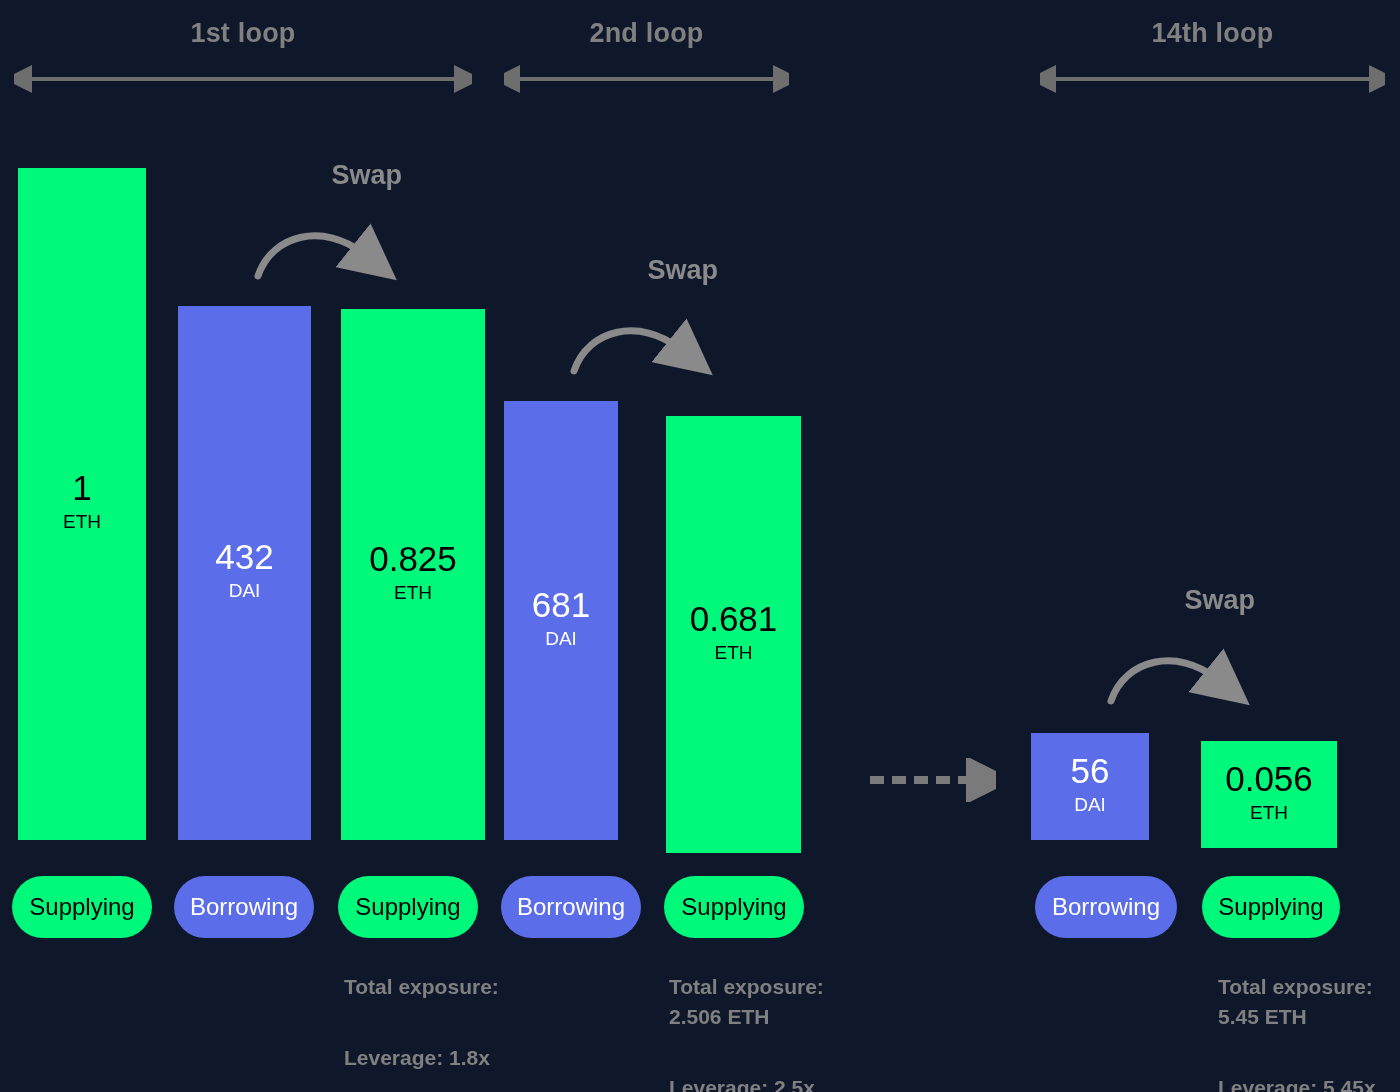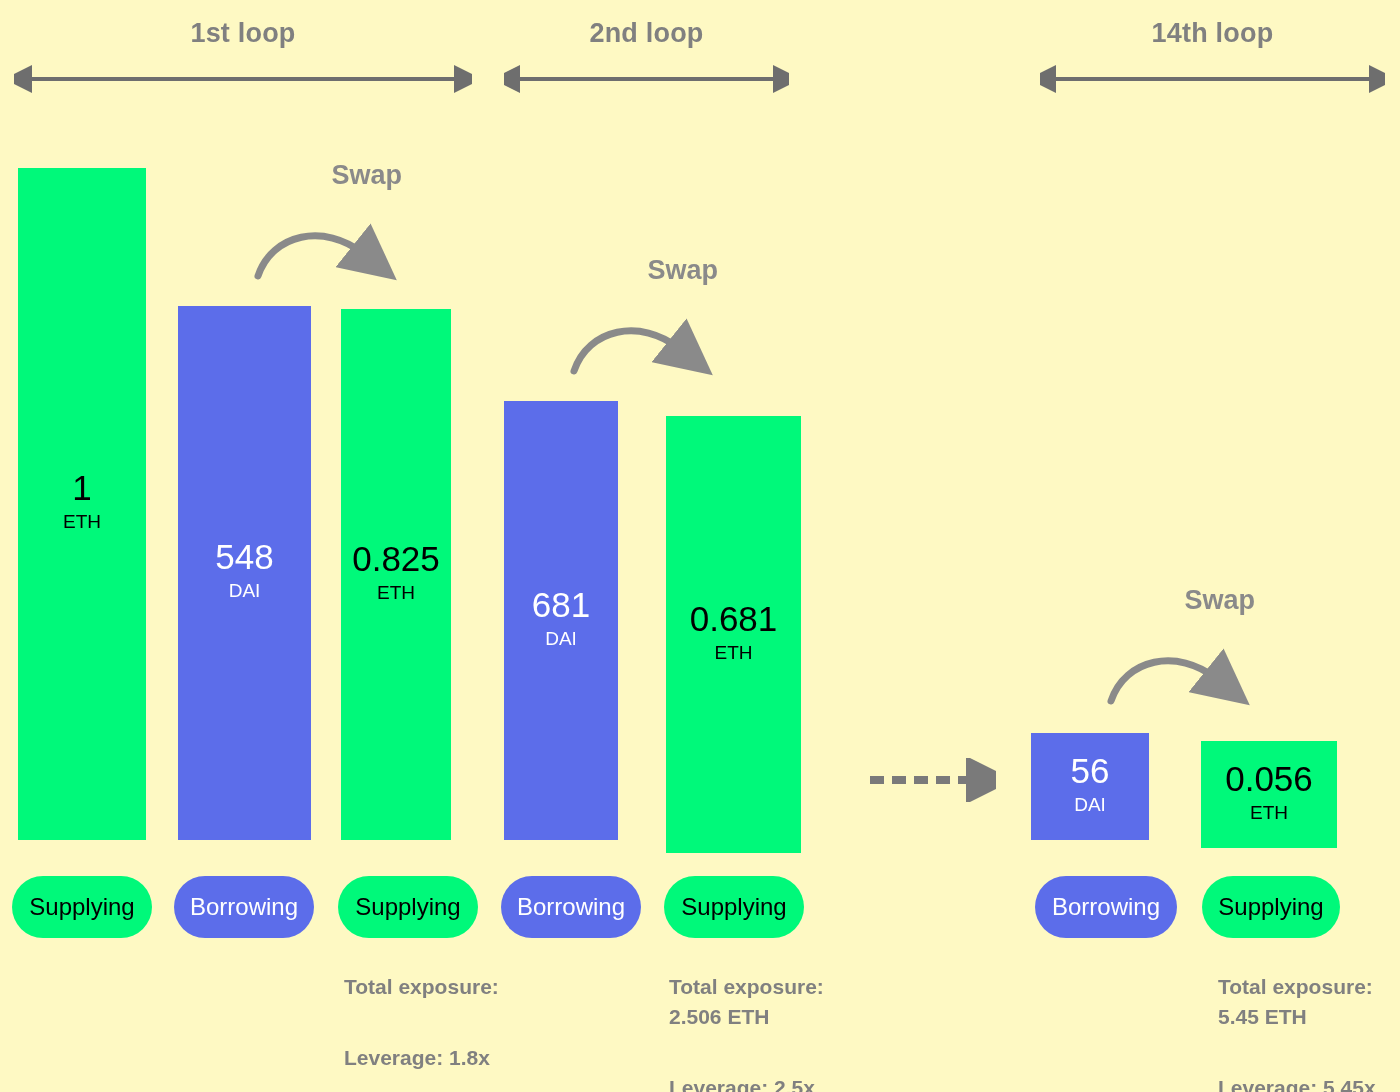--- a/index.html
+++ b/index.html
@@ -8,21 +8,21 @@
     background: #000000;
   }
   body {
     font-family: "Liberation Sans", sans-serif;
     -webkit-font-smoothing: antialiased;
   }
   #stage {
     position: relative;
     width: 1400px;
     height: 1092px;
-    background: #fef9c3;
+    background: #0f172a;
     overflow: hidden;
   }
 
   
   .loop-group { position: absolute; }
   .loop-label {
     position: absolute;
     top: 0;
     left: 0;
     width: 100%;
@@ -165,25 +165,25 @@
       <line x1="12" y1="17" x2="333" y2="17" stroke="#6e6e6e" stroke-width="4" marker-start="url(#ar-l3)" marker-end="url(#ar-r3)"></line>
     </svg>
   </div>
 
   <div class="bar green" style="left:18px; top:168px; width:128px; height:672px;">
     <div class="bar-value">1</div>
     <div class="bar-unit">ETH</div>
   </div>
 
   <div class="bar blue" style="left:178px; top:306px; width:133px; height:534px;">
-    <div class="bar-value">548</div>
+    <div class="bar-value">432</div>
     <div class="bar-unit">DAI</div>
   </div>
 
-  <div class="bar green" style="left:341px; top:309px; width:110px; height:531px;">
+  <div class="bar green" style="left:341px; top:309px; width:144px; height:531px;">
     <div class="bar-value">0.825</div>
     <div class="bar-unit">ETH</div>
   </div>
 
   <div class="bar blue" style="left:504px; top:401px; width:114px; height:439px;">
     <div class="bar-value">681</div>
     <div class="bar-unit">DAI</div>
   </div>
 
   <div class="bar green" style="left:666px; top:416px; width:135px; height:437px;">

